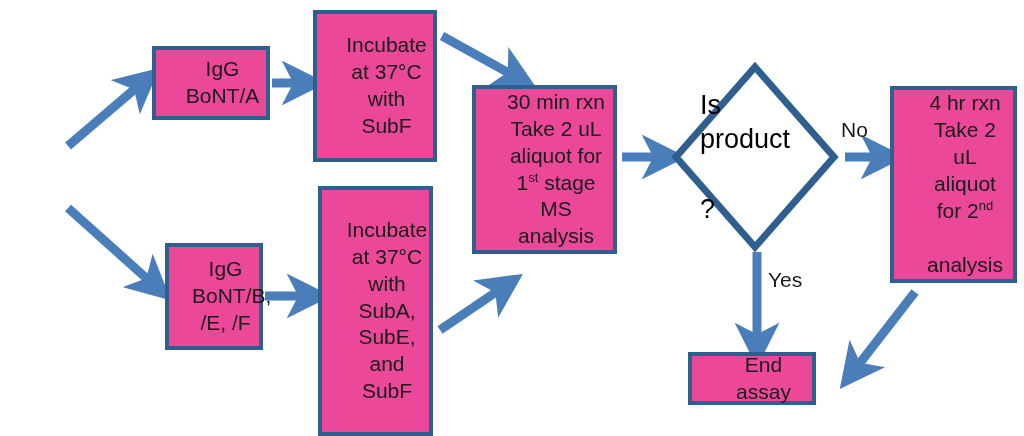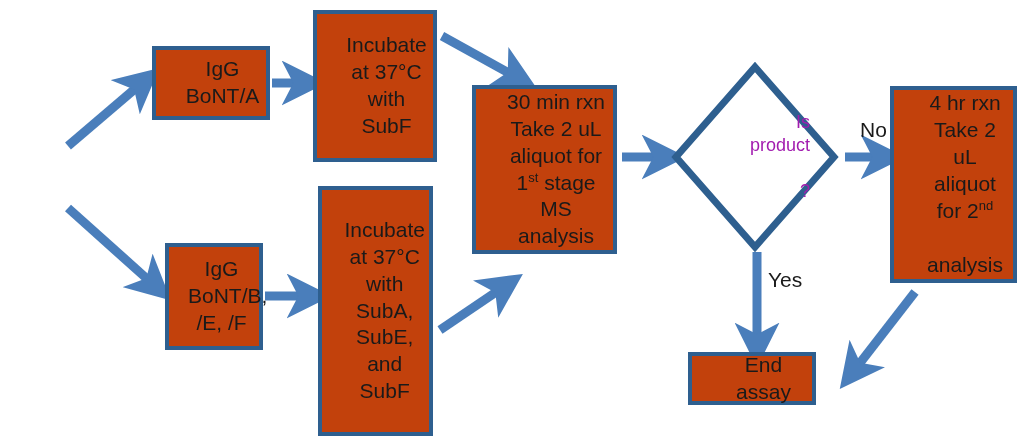--- a/index.html
+++ b/index.html
@@ -12,48 +12,48 @@
     width: 1024px;
     height: 436px;
     background: #ffffff;
     font-family: "Liberation Sans", sans-serif;
     overflow: hidden;
   }
   .node {
     position: absolute;
     box-sizing: border-box;
     border: 4px solid #2e5f8f;
-    background: #c2410c;
+    background: #ec4899;
     display: flex;
     align-items: center;
-    justify-content: flex-end;
+    justify-content: center;
     text-align: center;
     color: #1a1a1a;
     font-size: 21px;
     line-height: 1.28;
     z-index: 3;
     padding-left: 23px;
   }
   .node .txt { display: block; width: 100%; padding: 0 4px; }
   .node sup { font-size: 0.62em; vertical-align: super; line-height: 0; }
 
   .diamond-wrap {
     position: absolute;
     z-index: 3;
     display: flex;
     align-items: center;
     justify-content: center;
   }
   .diamond-wrap svg { position: absolute; inset: 0; }
   .diamond-label {
     position: relative;
-    text-align: right;
-    font-size: 18px;
+    text-align: left;
+    font-size: 27px;
     line-height: 1.28;
-    color: #a21caf;
+    color: #000000;
     width: 110px;
   }
 
   .edge-label {
     position: absolute;
     font-size: 21px;
     color: #1a1a1a;
     z-index: 4;
     white-space: nowrap;
   }
@@ -168,17 +168,17 @@
       <span><span>for 2</span><sup>nd</sup><span></span></span><br>
       <br>
       <span>analysis</span>
     </span>
   </div>
 
   <div class="node" style="left:688px; top:352px; width:128px; height:53px;">
     <span class="txt">End assay</span>
   </div>
 
-  <div class="edge-label" style="left:841px; top:118px;margin-left:19px;">No</div>
+  <div class="edge-label" style="left:841px; top:118px;">No</div>
 
   <div class="edge-label" style="left:768px; top:268px;">Yes</div>
 
 </div>
 
 </body></html>

